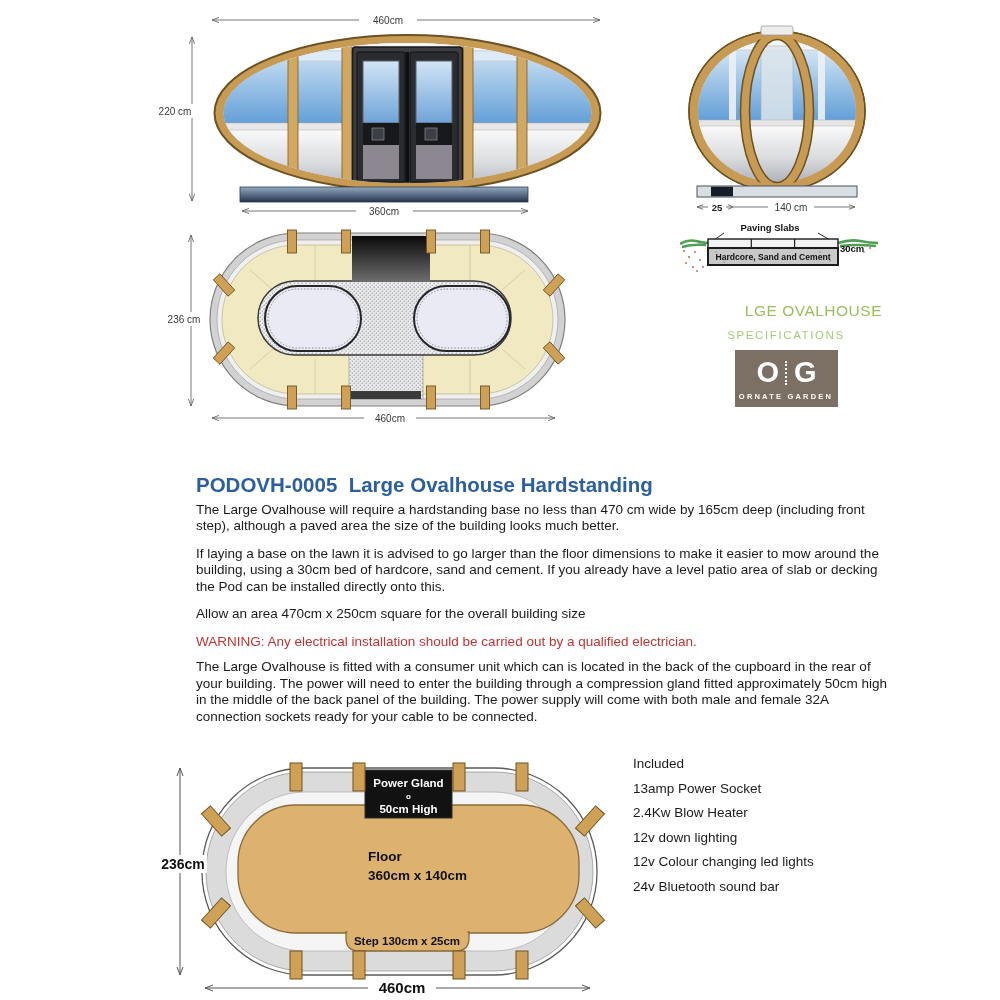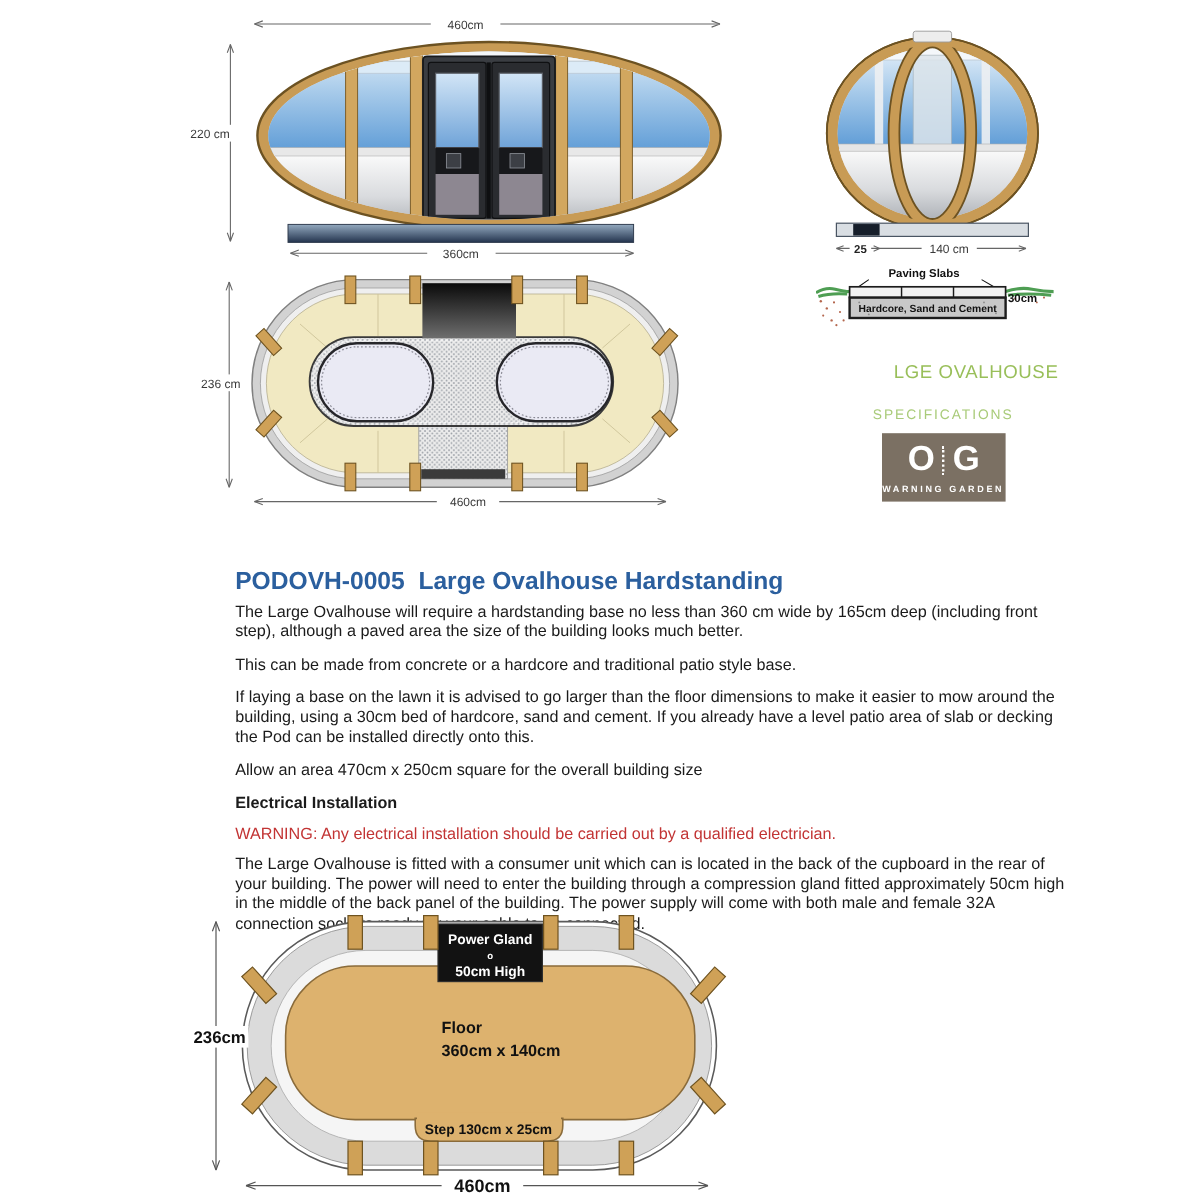--- a/index.html
+++ b/index.html
@@ -7,21 +7,21 @@
         font-family:"Liberation Sans",sans-serif;color:#1b1b1b;border-radius:17px;}
   .abs{position:absolute;}
   svg text{font-family:"Liberation Sans",sans-serif;}
   .dimtxt{font-size:10px;fill:#3a3a3a;}
   .dimline{stroke:#666;stroke-width:0.9;}
   .labelbg{fill:#ffffff;}
 
   
   .brand{position:absolute;left:690px;top:302px;width:192px;text-align:center;}
   .brand-product{color:#99bf5a;font-size:15.5px;letter-spacing:.5px;text-align:right;}
-  .brand-doc{color:#a9cb79;font-size:11.5px;letter-spacing:1.6px;margin-top:20px;}
+  .brand-doc{color:#a9cb79;font-size:11.5px;letter-spacing:1.6px;margin-top:9px;}
   .logo{margin:9px auto 0;width:103px;height:57px;background:#7b7063;display:flex;
         flex-direction:column;align-items:center;justify-content:center;}
   .logo-row{display:flex;align-items:center;gap:7px;height:32px;}
   .logo-letter{color:#fff;font-weight:800;font-size:29px;line-height:29px;letter-spacing:-1px;}
   .logo-divider{width:0;height:24px;border-left:2px dotted #fff;}
   .logo-name{color:#fff;font-size:7.5px;font-weight:700;letter-spacing:2.2px;margin-top:3px;}
 
   
   .content{position:absolute;left:196px;top:477px;width:694px;font-size:13.5px;line-height:16.5px;}
   .content h1{font-size:20.5px;color:#2b5f9e;font-weight:600;margin:0 0 8px 0;white-space:pre-wrap;}
@@ -203,21 +203,21 @@
 
   <div class="brand">
     <div class="brand-product">LGE OVALHOUSE</div>
     <div class="brand-doc">SPECIFICATIONS</div>
     <div class="logo">
       <div class="logo-row">
         <span class="logo-letter">O</span>
         <span class="logo-divider"></span>
         <span class="logo-letter">G</span>
       </div>
-      <div class="logo-name">WARNING GARDEN</div>
+      <div class="logo-name">ORNATE GARDEN</div>
     </div>
   </div>
 
   <svg class="abs" style="left:155px;top:228px;" width="420" height="200" viewBox="0 0 420 200">
     <defs>
       <pattern id="plDot" width="4" height="4" patternUnits="userSpaceOnUse">
         <rect width="4" height="4" fill="#ececec"></rect>
         <circle cx="1.2" cy="1.2" r="0.75" fill="#9a9fa6"></circle>
         <circle cx="3.2" cy="3.2" r="0.75" fill="#9a9fa6"></circle>
       </pattern>
@@ -287,25 +287,23 @@
     <g>
       <line class="dimline" x1="57" y1="190" x2="400" y2="190"></line>
       <path d="M57,190 l7,-2.6 M57,190 l7,2.6 M400,190 l-7,-2.6 M400,190 l-7,2.6" stroke="#666" stroke-width="0.9" fill="none"></path>
       <rect class="labelbg" x="209" y="183" width="52" height="14"></rect>
       <text class="dimtxt" x="235" y="194" text-anchor="middle">460cm</text>
     </g>
   </svg>
 
   <div class="content">
     <h1>PODOVH-0005  Large Ovalhouse Hardstanding</h1>
-    <p>The Large Ovalhouse will require a hardstanding base no less than 360 cm wide by 165cm deep (including front step), although a paved area the size of the building looks much better.</p>
-    <p>This can be made from concrete or a hardcore and traditional patio style base.</p>
+    <p>The Large Ovalhouse will require a hardstanding base no less than 470 cm wide by 165cm deep (including front step), although a paved area the size of the building looks much better.</p>
     <p>If laying a base on the lawn it is advised to go larger than the floor dimensions to make it easier to mow around the building, using a 30cm bed of hardcore, sand and cement. If you already have a level patio area of slab or decking the Pod can be installed directly onto this.</p>
     <p>Allow an area 470cm x 250cm square for the overall building size</p>
-    <p class="bold">Electrical Installation</p>
     <p class="warning">WARNING: Any electrical installation should be carried out by a qualified electrician.</p>
     <p>The Large Ovalhouse is fitted with a consumer unit which can is located in the back of the cupboard in the rear of your building. The power will need to enter the building through a compression gland fitted approximately 50cm high in the middle of the back panel of the building. The power supply will come with both male and female 32A connection sockets ready for your cable to be connected.</p>
   </div>
 
   <svg class="abs" style="left:160px;top:755px;" width="478" height="245" viewBox="0 0 478 245">
 
     <g>
       <rect x="42" y="13" width="395" height="207" rx="103" fill="#ffffff" stroke="#5a5a5a" stroke-width="1.3"></rect>
       <rect x="46" y="17" width="387" height="199" rx="99" fill="#dbdbdb" stroke="#8c8c8c" stroke-width="0.7"></rect>
       <rect x="66" y="37" width="347" height="159" rx="79" fill="#f5f5f5" stroke="#ababab" stroke-width="0.7"></rect>
@@ -351,14 +349,22 @@
     </g>
 
     <g>
       <line x1="45" y1="233" x2="430" y2="233" stroke="#555" stroke-width="1"></line>
       <path d="M45,233 l8,-3 M45,233 l8,3 M430,233 l-8,-3 M430,233 l-8,3" stroke="#555" stroke-width="1" fill="none"></path>
       <rect class="labelbg" x="208" y="224" width="68" height="18"></rect>
       <text x="242" y="238" text-anchor="middle" font-size="15" font-weight="bold" fill="#111">460cm</text>
     </g>
   </svg>
 
+  <div class="included">
+    <div class="line">Included</div>
+    <div class="line">13amp Power Socket</div>
+    <div class="line">2.4Kw Blow Heater</div>
+    <div class="line">12v down lighting</div>
+    <div class="line">12v Colour changing led lights</div>
+    <div class="line">24v Bluetooth sound bar</div>
+  </div>
 
 </div>
 
 </body></html>

